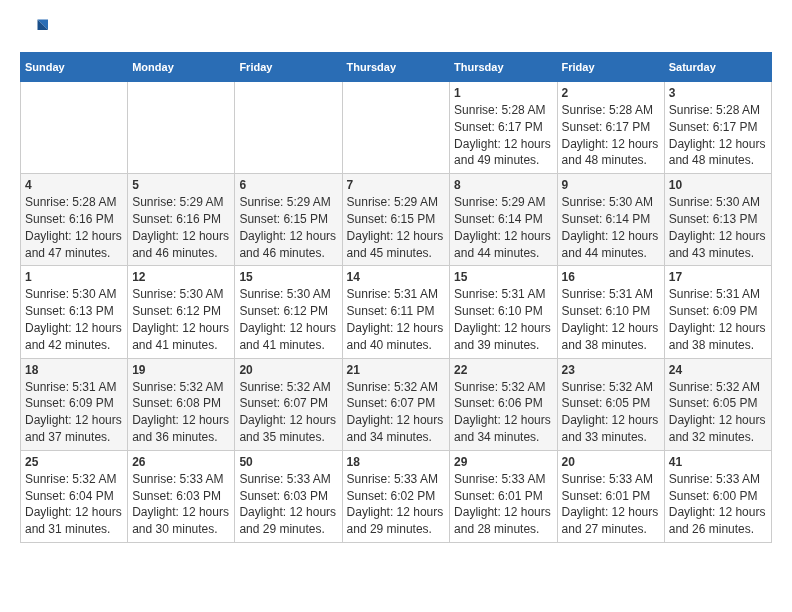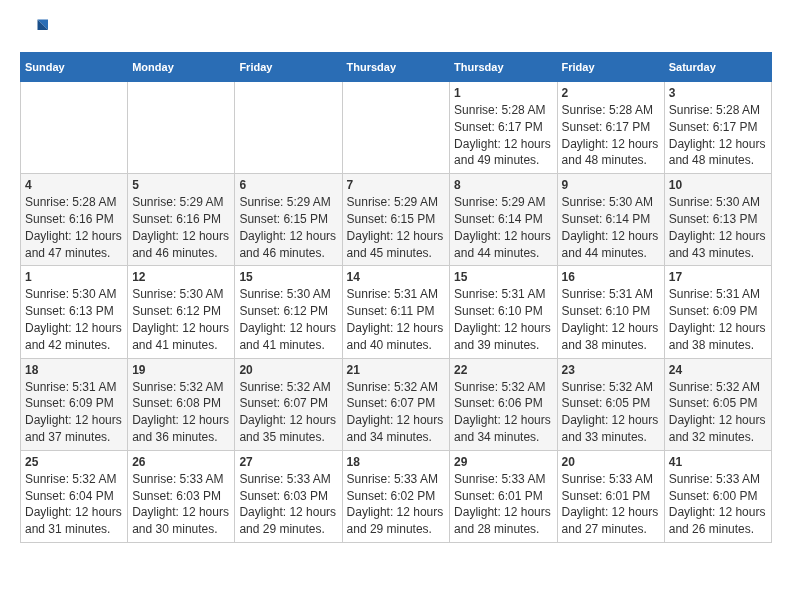--- a/index.html
+++ b/index.html
@@ -316,21 +316,21 @@
 and 31 minutes.</div>
         </td>
         <td>
           <span class="day-num">26</span>
           <div class="day-info" style="white-space: pre-line;">Sunrise: 5:33 AM
 Sunset: 6:03 PM
 Daylight: 12 hours
 and 30 minutes.</div>
         </td>
         <td>
-          <span class="day-num">27</span>
+          <span class="day-num">50</span>
           <div class="day-info" style="white-space: pre-line;">Sunrise: 5:33 AM
 Sunset: 6:03 PM
 Daylight: 12 hours
 and 29 minutes.</div>
         </td>
         <td>
           <span class="day-num">18</span>
           <div class="day-info" style="white-space: pre-line;">Sunrise: 5:33 AM
 Sunset: 6:02 PM
 Daylight: 12 hours

